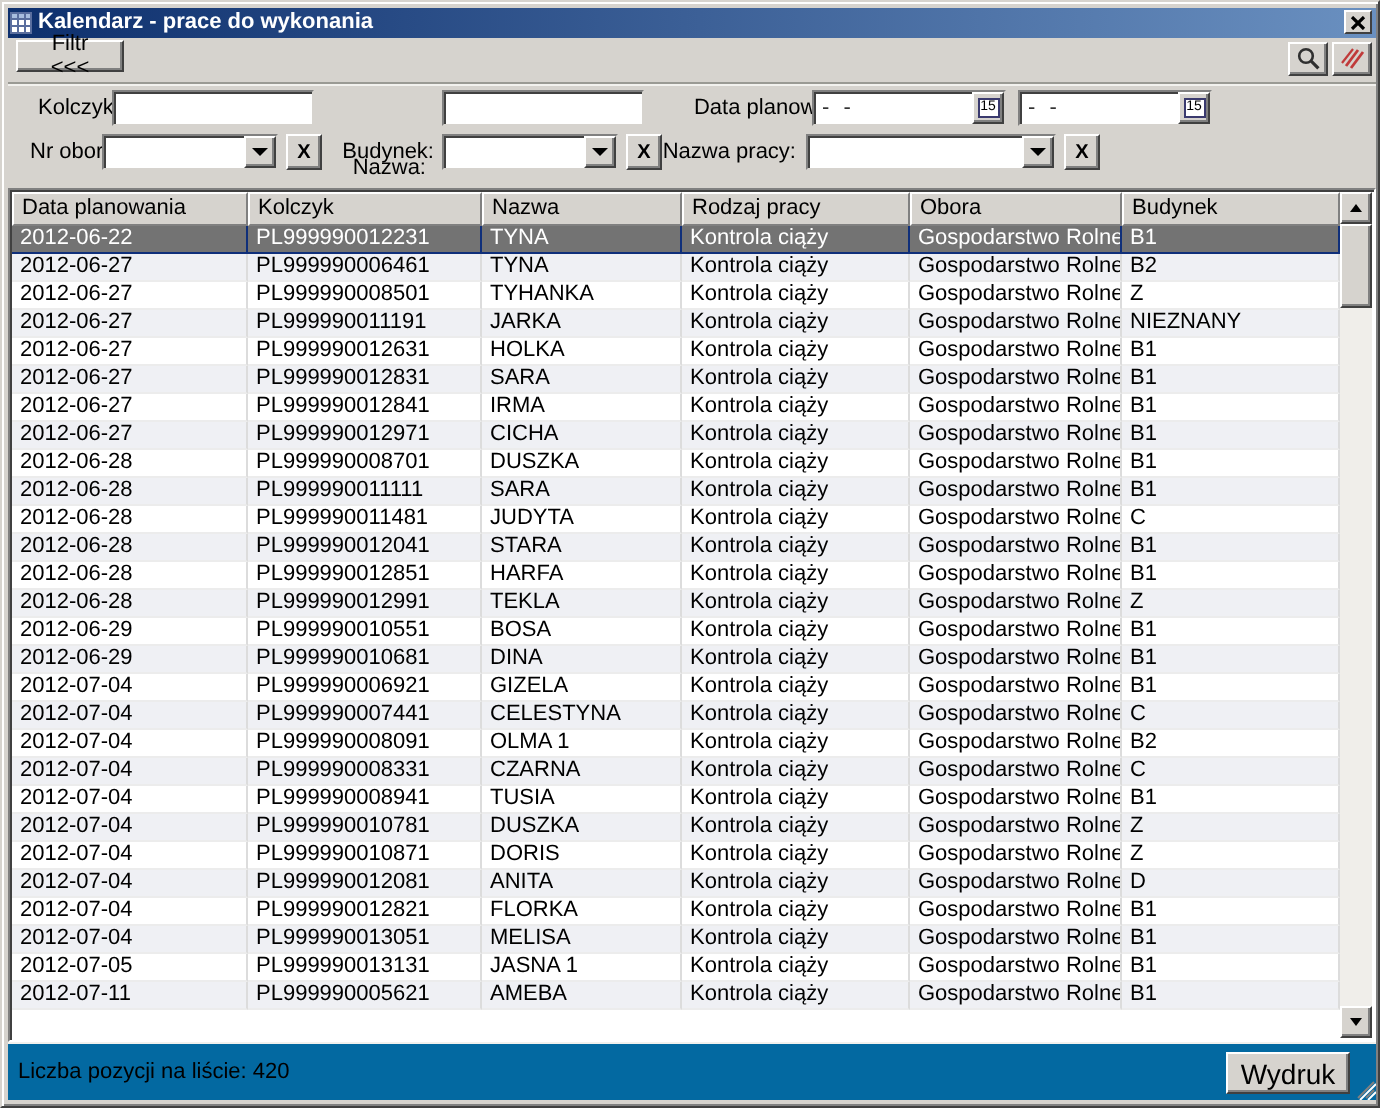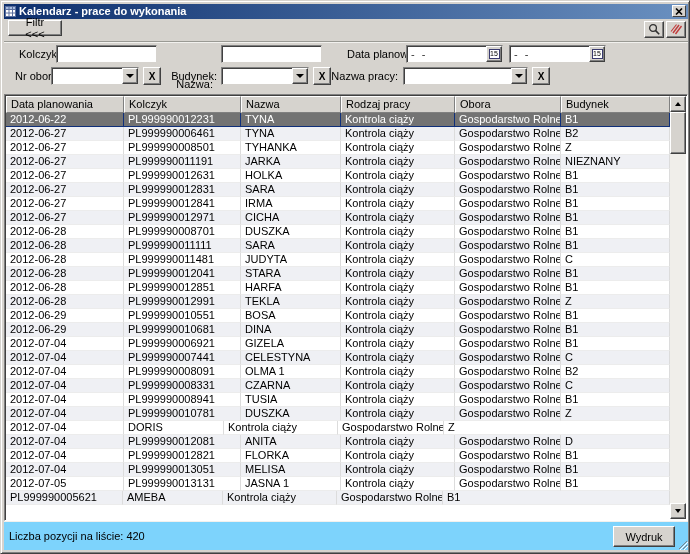--- a/index.html
+++ b/index.html
@@ -73,24 +73,24 @@
   .col3{width:114px;flex:0 0 auto;}
   .col4{width:106px;flex:0 0 auto;}
   .col5{flex:1;}
   
   .vscroll{position:absolute;top:1px;right:1px;bottom:1px;width:16px;background:#f0eeea;}
   .sb-btn{position:absolute;left:0;width:16px;height:16px;}
   .sb-up{top:0;}
   .sb-down{bottom:0;}
   .sb-thumb{position:absolute;left:0;top:16px;width:16px;height:42px;}
   
-  .statusbar{position:absolute;left:3px;bottom:3px;width:684px;height:29px;background:#7dd3fc;
+  .statusbar{position:absolute;left:3px;bottom:3px;width:684px;height:29px;background:#0369a1;
     border-top:1px solid #f2f1ee;margin-top:37px;}
   .status-text{position:absolute;left:5px;top:8px;font-size:11px;white-space:nowrap;}
-  .wydruk-btn{position:absolute;right:13px;top:4px;width:62px;height:21px;font-size:11px;}
+  .wydruk-btn{position:absolute;right:13px;top:4px;width:62px;height:21px;font-size:14px;}
   .grip{position:absolute;right:0;bottom:0;width:13px;height:13px;}
 </style>
 </head>
 <body>
 
 <div class="window">
 
   <div class="titlebar">
     <svg class="title-icon" viewBox="0 0 11 11">
       <rect x="0.5" y="0.5" width="10" height="10" fill="#ffffff" stroke="#5a6e9e"></rect>
@@ -351,20 +351,21 @@
         <div class="trow alt">
           <div class="tcell col0">2012-07-04</div>
           <div class="tcell col1">PL999990010781</div>
           <div class="tcell col2">DUSZKA</div>
           <div class="tcell col3">Kontrola ciąży</div>
           <div class="tcell col4">Gospodarstwo Rolne "Krowa"</div>
           <div class="tcell col5">Z</div>
         </div>
         <div class="trow">
           <div class="tcell col0">2012-07-04</div>
+          <div class="tcell col1">PL999990010871</div>
           <div class="tcell col2">DORIS</div>
           <div class="tcell col3">Kontrola ciąży</div>
           <div class="tcell col4">Gospodarstwo Rolne "Krowa"</div>
           <div class="tcell col5">Z</div>
         </div>
         <div class="trow alt">
           <div class="tcell col0">2012-07-04</div>
           <div class="tcell col1">PL999990012081</div>
           <div class="tcell col2">ANITA</div>
           <div class="tcell col3">Kontrola ciąży</div>
@@ -389,20 +390,21 @@
         </div>
         <div class="trow">
           <div class="tcell col0">2012-07-05</div>
           <div class="tcell col1">PL999990013131</div>
           <div class="tcell col2">JASNA 1</div>
           <div class="tcell col3">Kontrola ciąży</div>
           <div class="tcell col4">Gospodarstwo Rolne "Krowa"</div>
           <div class="tcell col5">B1</div>
         </div>
         <div class="trow alt">
+          <div class="tcell col0">2012-07-11</div>
           <div class="tcell col1">PL999990005621</div>
           <div class="tcell col2">AMEBA</div>
           <div class="tcell col3">Kontrola ciąży</div>
           <div class="tcell col4">Gospodarstwo Rolne "Krowa"</div>
           <div class="tcell col5">B1</div>
         </div>
       </div>
     <div class="vscroll">
       <div class="btn3d sb-btn sb-up">
           <span class="arrow-up-s"></span>

